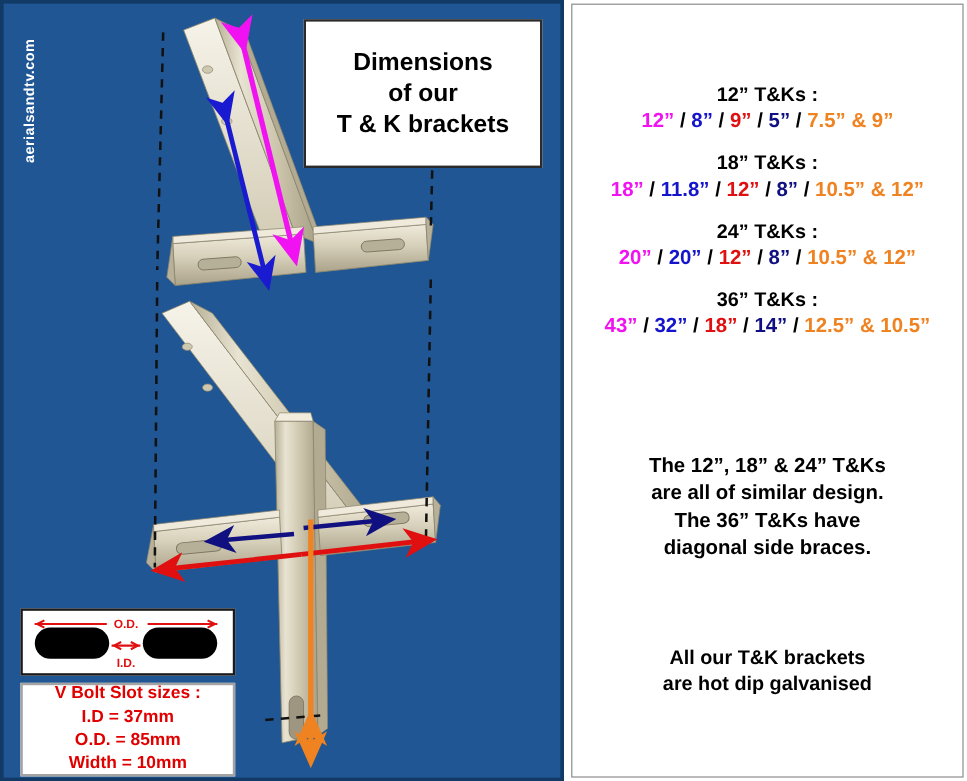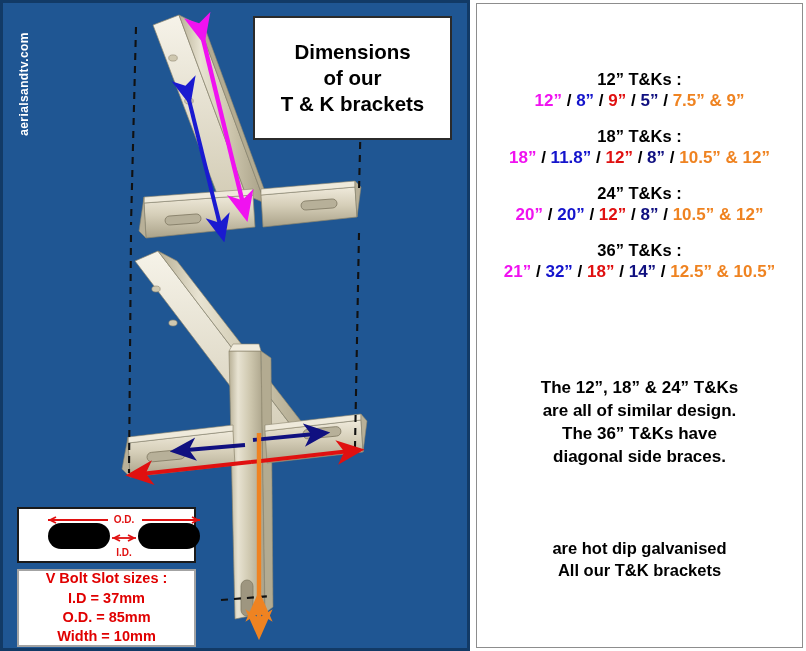--- a/index.html
+++ b/index.html
@@ -32,21 +32,21 @@
     display:flex;flex-direction:column;align-items:center;justify-content:center;
     color:#000;font-weight:bold;font-size:20.5px;line-height:1.28;text-align:center;
   }
 
   
   #artwork{position:absolute;left:0;top:0;width:470px;height:651px;}
 
   
   #vbolt-diagram{
     position:absolute;left:14px;top:504px;width:179px;height:56px;
-    background:#ffffff;border:2px solid #1a1a1a;box-sizing:border-box;padding-left:19px;
+    background:#ffffff;border:2px solid #1a1a1a;box-sizing:border-box;
   }
   #vbolt-text{
     position:absolute;left:14px;top:566px;width:179px;height:78px;
     background:#ffffff;border:2px solid #a3a3a3;box-sizing:border-box;
     display:flex;flex-direction:column;align-items:center;justify-content:center;
     color:#e00000;font-weight:bold;font-size:14.5px;line-height:1.34;text-align:center;
   }
 
   
   #white-panel{
@@ -243,30 +243,30 @@
         <div class="dim-group">
           <div class="dim-head">18” T&amp;Ks :</div>
           <div class="dim-vals"><span class="c-mag">18”</span> <span class="c-sep">/</span> <span class="c-blue">11.8”</span> <span class="c-sep">/</span> <span class="c-red">12”</span> <span class="c-sep">/</span> <span class="c-navy">8”</span> <span class="c-sep">/</span> <span class="c-org">10.5” &amp; 12”</span></div>
         </div>
         <div class="dim-group">
           <div class="dim-head">24” T&amp;Ks :</div>
           <div class="dim-vals"><span class="c-mag">20”</span> <span class="c-sep">/</span> <span class="c-blue">20”</span> <span class="c-sep">/</span> <span class="c-red">12”</span> <span class="c-sep">/</span> <span class="c-navy">8”</span> <span class="c-sep">/</span> <span class="c-org">10.5” &amp; 12”</span></div>
         </div>
         <div class="dim-group">
           <div class="dim-head">36” T&amp;Ks :</div>
-          <div class="dim-vals"><span class="c-mag">21”</span> <span class="c-sep">/</span> <span class="c-blue">32”</span> <span class="c-sep">/</span> <span class="c-red">18”</span> <span class="c-sep">/</span> <span class="c-navy">14”</span> <span class="c-sep">/</span> <span class="c-org">12.5” &amp; 10.5”</span></div>
+          <div class="dim-vals"><span class="c-mag">43”</span> <span class="c-sep">/</span> <span class="c-blue">32”</span> <span class="c-sep">/</span> <span class="c-red">18”</span> <span class="c-sep">/</span> <span class="c-navy">14”</span> <span class="c-sep">/</span> <span class="c-org">12.5” &amp; 10.5”</span></div>
         </div>
       </div>
 
     <div id="note-block">
       <div>The 12”, 18” &amp; 24” T&amp;Ks</div>
       <div>are all of similar design.</div>
       <div>The 36” T&amp;Ks have</div>
       <div>diagonal side braces.</div>
     </div>
 
     <div id="galv-block">
+      <div>All our T&amp;K brackets</div>
       <div>are hot dip galvanised</div>
-      <div>All our T&amp;K brackets</div>
     </div>
   </div>
 
 </div>
 
 </body></html>

